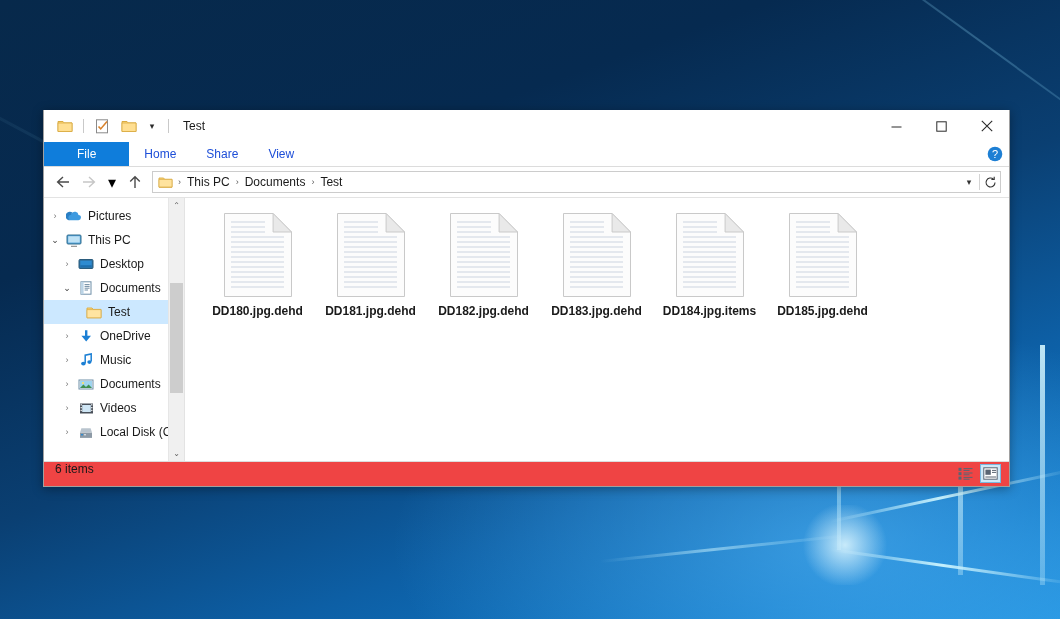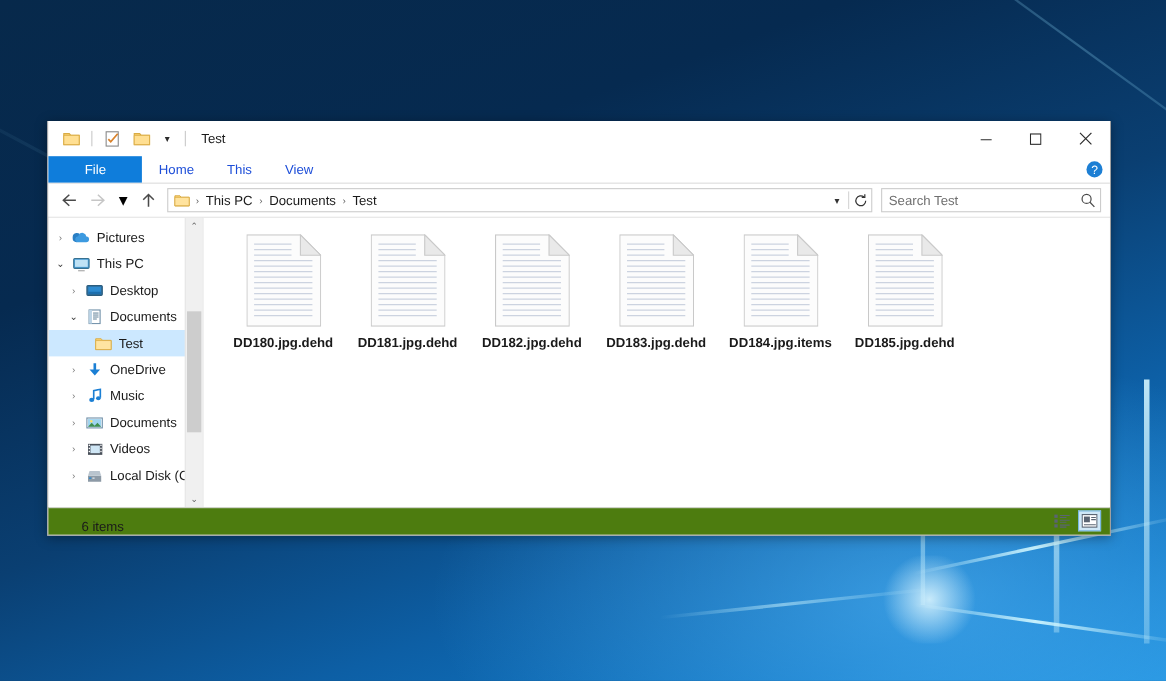--- a/index.html
+++ b/index.html
@@ -260,24 +260,24 @@
   .file-label {
     margin-top: 6px;
     font-size: 12px; color: #1a1a1a;
     white-space: nowrap;
     font-weight: bold;
   }
 
   
   #status-bar {
     height: 24px; min-height: 24px;
-    background: #4d7c0f;
+    background: #ef4444;
     border-top: 1px solid #dcdcdc;
-    display: flex; align-items: flex-end;
-    padding: 0 22px;
+    display: flex; align-items: flex-start;
+    padding: 0 3px;
     position: relative;
   }
   #item-count { font-size: 12px; color: #1a1a1a; padding-left: 8px; }
   #view-buttons {
     position: absolute; right: 8px; top: 2px;
     display: flex; gap: 4px; align-items: center;
   }
   .view-btn {
     width: 21px; height: 19px;
     display: flex; align-items: center; justify-content: center;
@@ -349,21 +349,21 @@
         <svg width="12" height="12" viewBox="0 0 12 12">
           <path d="M0.8 0.8l10.4 10.4M11.2 0.8L0.8 11.2" stroke="#2b2b2b" stroke-width="1.1"></path>
         </svg>
       </div>
     </div>
   </div>
 
   <div id="ribbon-bar">
     <div class="ribbon-tab file">File</div>
     <div class="ribbon-tab">Home</div>
-    <div class="ribbon-tab">This</div>
+    <div class="ribbon-tab">Share</div>
     <div class="ribbon-tab">View</div>
     <div id="ribbon-right">
       <div id="ribbon-expand">ⱟ</div>
       <div id="help-icon">
         <svg width="16" height="16" viewBox="0 0 16 16">
           <circle cx="8" cy="8" r="7.3" fill="#1d7fd4"></circle>
           <text x="8" y="12" font-size="11" font-family="Liberation Sans, sans-serif" fill="#ffffff" text-anchor="middle">?</text>
         </svg>
       </div>
     </div>
@@ -405,29 +405,20 @@
       <div class="addr-tool">▾</div>
       <div class="addr-divider"></div>
       <div class="addr-tool">
         <svg width="13" height="13" viewBox="0 0 13 13">
           <path d="M11 6.5a4.5 4.5 0 1 1-1.5-3.35" fill="none" stroke="#333" stroke-width="1.1"></path>
           <path d="M10.2 0.7v2.8H7.4" fill="none" stroke="#333" stroke-width="1.1"></path>
         </svg>
       </div>
     </div>
 
-    <div id="search-box">
-      <input id="search-input" type="text" placeholder="Search Test" style="">
-      <div id="search-icon-btn">
-        <svg width="14" height="14" viewBox="0 0 14 14">
-          <circle cx="5.8" cy="5.8" r="4.1" fill="none" stroke="#4a4a4a" stroke-width="1.1"></circle>
-          <path d="M8.9 8.9l4 4.2" stroke="#4a4a4a" stroke-width="1.1"></path>
-        </svg>
-      </div>
-    </div>
   </div>
 
   <div id="window-body">
 
     <div id="nav-pane">
 
       <div class="nav-item indent-1">
         <span class="expander">›</span>
         <span class="nav-icon">
           <svg width="16" height="12" viewBox="0 0 16 12">

